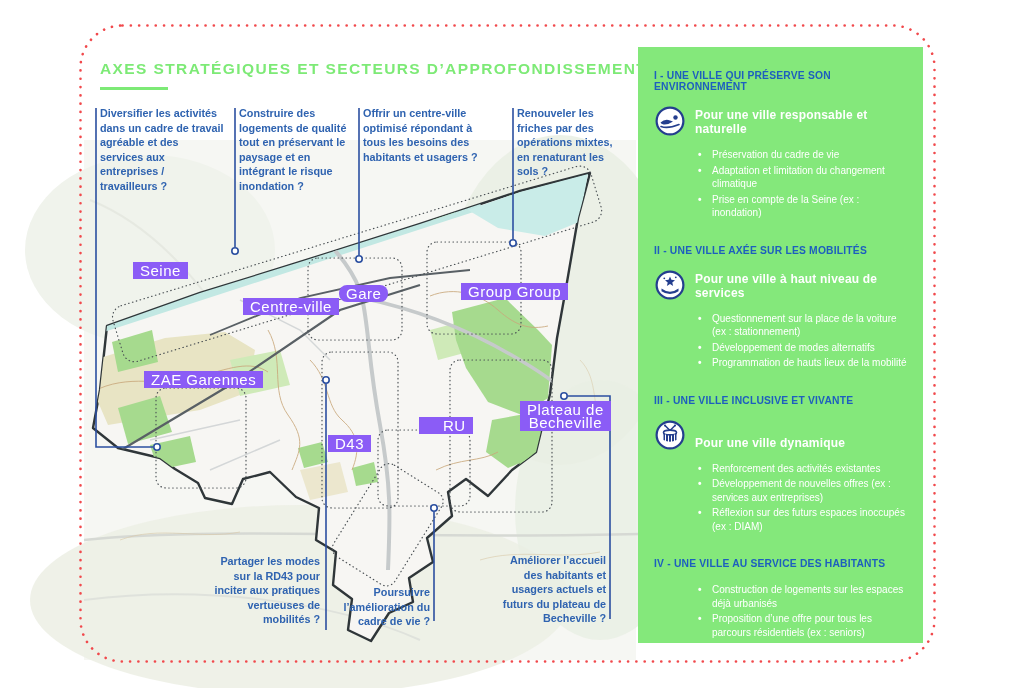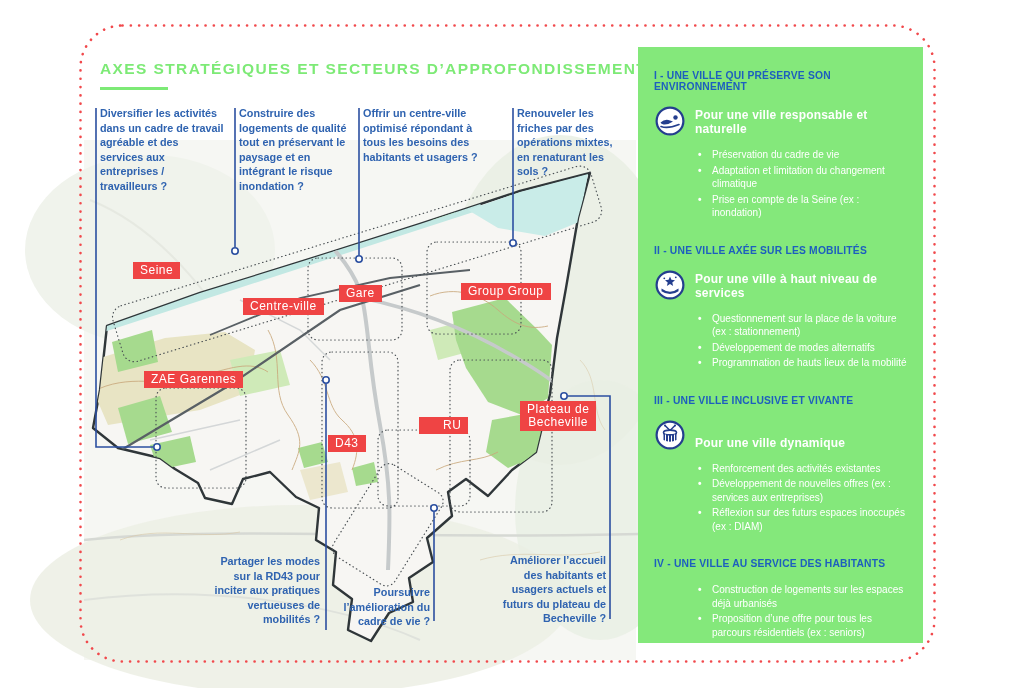--- a/index.html
+++ b/index.html
@@ -4,21 +4,21 @@
 <style>
   html,body{margin:0;padding:0;background:#ffffff;}
   .stage{position:relative;width:1024px;height:688px;background:#ffffff;overflow:hidden;
          font-family:"Liberation Sans", sans-serif;}
   .stage svg.bgmap{position:absolute;left:0;top:0;}
   .title{position:absolute;left:100px;top:60px;font-size:15.5px;font-weight:bold;
          letter-spacing:1.4px;color:#7dea76;white-space:nowrap;}
   .title-underline{position:absolute;left:100px;top:87px;width:68px;height:2.5px;background:#7dea76;}
   .ann{position:absolute;color:#2f63b0;font-size:10.8px;font-weight:600;line-height:14.6px;}
   .ann.right{text-align:right;}
-  .maplabel{position:absolute;background:#ef4444;color:#ffffff;font-size:12px;
+  .maplabel{position:absolute;background:#8b5cf6;color:#ffffff;font-size:15px;
             letter-spacing:.5px;line-height:13px;padding:2px 7px;white-space:nowrap;}
   .maplabel.center{text-align:center;}
   .panel{position:absolute;left:638px;top:47px;width:285px;height:596px;background:#84e87b;
          box-sizing:border-box;padding:23px 16px 0 16px;}
   .section{margin-bottom:25px;}
   .sec-heading{color:#1d5fbe;font-size:10.3px;font-weight:bold;letter-spacing:.2px;margin-bottom:14px;}
   .icon-row{display:flex;align-items:flex-end;gap:10px;margin:0 0 12px 1px;}
   .icon-wrap{width:30px;height:30px;flex:0 0 30px;}
   .sub{color:#ffffff;font-size:12px;font-weight:bold;letter-spacing:.2px;}
   ul.bullets{list-style:none;margin:0;padding:0 0 0 44px;}
@@ -130,21 +130,21 @@
   <div class="ann" style="left:363px;top:106px;width:124px;">Offrir un centre-ville optimisé répondant à tous les besoins des habitants et usagers ?</div>
   <div class="ann" style="left:239px;top:106px;width:118px;">Construire des logements de qualité tout en préservant le paysage et en intégrant le risque inondation ?</div>
   <div class="ann" style="left:517px;top:106px;width:105px;">Renouveler les friches par des opérations mixtes, en renaturant les sols ?</div>
 
   <div class="ann right" style="left:202px;top:554px;width:118px;">Partager les modes sur la RD43 pour inciter aux pratiques vertueuses de mobilités ?</div>
   <div class="ann right" style="left:330px;top:585px;width:100px;">Poursuivre l’amélioration du cadre de vie ?</div>
   <div class="ann right" style="left:490px;top:553px;width:116px;">Améliorer l’accueil des habitants et usagers actuels et futurs du plateau de Becheville ?</div>
 
   <div class="maplabel" style="left:133px;top:262px;">Seine</div>
   <div class="maplabel" style="left:243px;top:298px;">Centre-ville</div>
-  <div class="maplabel" style="left:339px;top:285px;">Gare</div>
+  <div class="maplabel" style="left:339px;top:285px;border-radius:8px;">Gare</div>
   <div class="maplabel" style="left:461px;top:283px;">Group Group</div>
   <div class="maplabel" style="left:144px;top:371px;">ZAE Garennes</div>
   <div class="maplabel center" style="left:520px;top:353px;margin-top:48px;">
     <div>Plateau de</div>
     <div>Becheville</div>
   </div>
   <div class="maplabel" style="left:419px;top:417px;padding-left:24px;">RU</div>
   <div class="maplabel" style="left:328px;top:435px;">D43</div>
 
   <div class="panel">

